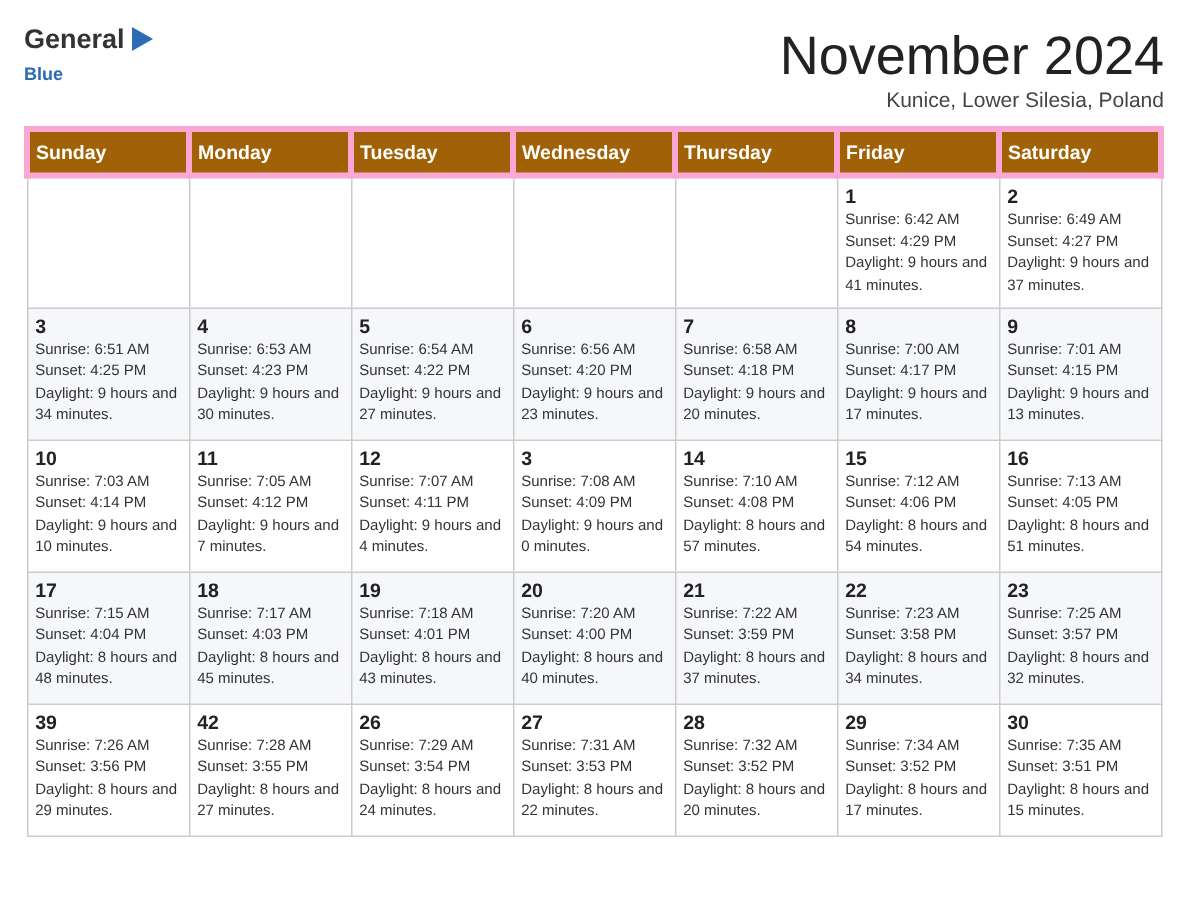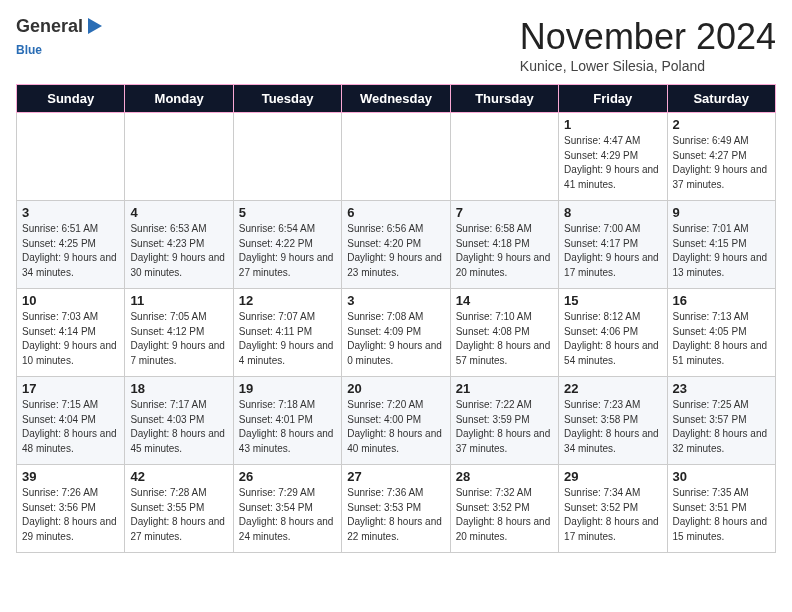--- a/index.html
+++ b/index.html
@@ -15,44 +15,44 @@
       justify-content: space-between;
       align-items: flex-start;
       margin-bottom: 10px;
     }
     .logo {
       display: flex;
       align-items: center;
       gap: 2px;
     }
     .title-block {
-      text-align: left;
+      text-align: right;
     }
     .month-title {
       font-size: 36px;
       font-weight: normal;
       color: #222;
     }
     .location {
       font-size: 14px;
       color: #444;
     }
     table {
       width: 100%;
       border-collapse: collapse;
       table-layout: fixed;
     }
     thead tr th {
-      background: #0f172a;
+      background: #a16207;
       color: #fff;
       font-size: 13px;
       font-weight: bold;
       padding: 6px 4px;
-      text-align: center;
-      border: 1px solid #f9a8d4;
+      text-align: left;
+      border: 4px solid #f9a8d4;
     }
     tbody tr td {
       vertical-align: top;
       border: 1px solid #ccc;
       padding: 4px 5px;
       font-size: 10.5px;
       color: #222;
       height: 88px;
       background: #fff;
     }
@@ -105,21 +105,21 @@
   </thead>
   <tbody id="calendar-body">
   <tr>
         <td class="empty-cell"></td>
         <td class="empty-cell"></td>
         <td class="empty-cell"></td>
         <td class="empty-cell"></td>
         <td class="empty-cell"></td>
         <td>
           <div class="day-num">1</div>
-          <div class="day-info" style="white-space: pre-line;">Sunrise: 4:47 AM
+          <div class="day-info" style="white-space: pre-line;">Sunrise: 6:42 AM
 Sunset: 4:29 PM
 Daylight: 9 hours and 41 minutes.</div>
         </td>
         <td>
           <div class="day-num">2</div>
           <div class="day-info" style="white-space: pre-line;">Sunrise: 6:49 AM
 Sunset: 4:27 PM
 Daylight: 9 hours and 37 minutes.</div>
         </td>
       </tr>
@@ -193,21 +193,21 @@
 Daylight: 9 hours and 0 minutes.</div>
         </td>
         <td>
           <div class="day-num">14</div>
           <div class="day-info" style="white-space: pre-line;">Sunrise: 7:10 AM
 Sunset: 4:08 PM
 Daylight: 8 hours and 57 minutes.</div>
         </td>
         <td>
           <div class="day-num">15</div>
-          <div class="day-info" style="white-space: pre-line;">Sunrise: 8:12 AM
+          <div class="day-info" style="white-space: pre-line;">Sunrise: 7:12 AM
 Sunset: 4:06 PM
 Daylight: 8 hours and 54 minutes.</div>
         </td>
         <td>
           <div class="day-num">16</div>
           <div class="day-info" style="white-space: pre-line;">Sunrise: 7:13 AM
 Sunset: 4:05 PM
 Daylight: 8 hours and 51 minutes.</div>
         </td>
       </tr>
@@ -269,21 +269,21 @@
 Daylight: 8 hours and 27 minutes.</div>
         </td>
         <td>
           <div class="day-num">26</div>
           <div class="day-info" style="white-space: pre-line;">Sunrise: 7:29 AM
 Sunset: 3:54 PM
 Daylight: 8 hours and 24 minutes.</div>
         </td>
         <td>
           <div class="day-num">27</div>
-          <div class="day-info" style="white-space: pre-line;">Sunrise: 7:36 AM
+          <div class="day-info" style="white-space: pre-line;">Sunrise: 7:31 AM
 Sunset: 3:53 PM
 Daylight: 8 hours and 22 minutes.</div>
         </td>
         <td>
           <div class="day-num">28</div>
           <div class="day-info" style="white-space: pre-line;">Sunrise: 7:32 AM
 Sunset: 3:52 PM
 Daylight: 8 hours and 20 minutes.</div>
         </td>
         <td>

